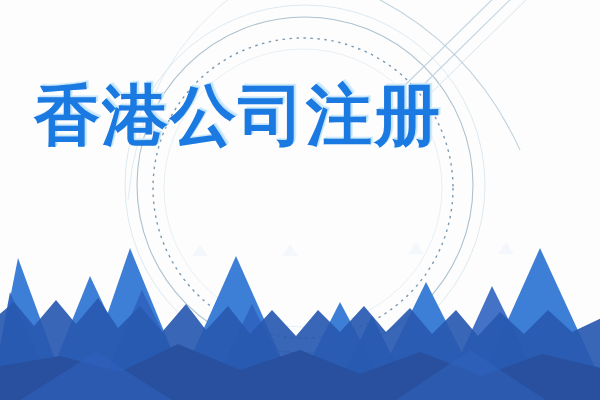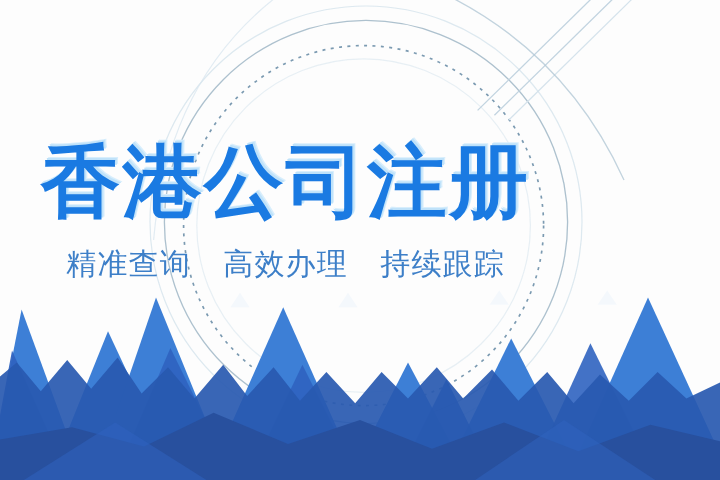--- a/index.html
+++ b/index.html
@@ -38,21 +38,20 @@
   }
 
   
   #text-block {
     position:absolute;
     left:0;
     top:0;
     width:476px;
     text-align:center;
     z-index:5;
-    margin-top:36px;
   }
 
   #main-title {
     margin-top:80px;
     font-family:"DejaVu Sans", sans-serif;
     font-size:66px;
     line-height:72px;
     font-weight:bold;
     letter-spacing:2px;
     color:#1a7ae2;
@@ -134,16 +133,15 @@
     <g>
       <polygon points="200,4 208,16 192,16" fill="#f4f8fc"></polygon>
       <polygon points="290,4 298,16 282,16" fill="#f4f8fc"></polygon>
       <polygon points="416,2 424,14 408,14" fill="#f4f8fc"></polygon>
       <polygon points="506,2 514,14 498,14" fill="#f4f8fc"></polygon>
     </g>
   </svg>
 
   <div id="text-block">
     <div id="main-title">香港公司注册</div>
-    <div id="sub-title">精准查询   高效办理   持续跟踪</div>
   </div>
 
 </div>
 
 </body></html>

